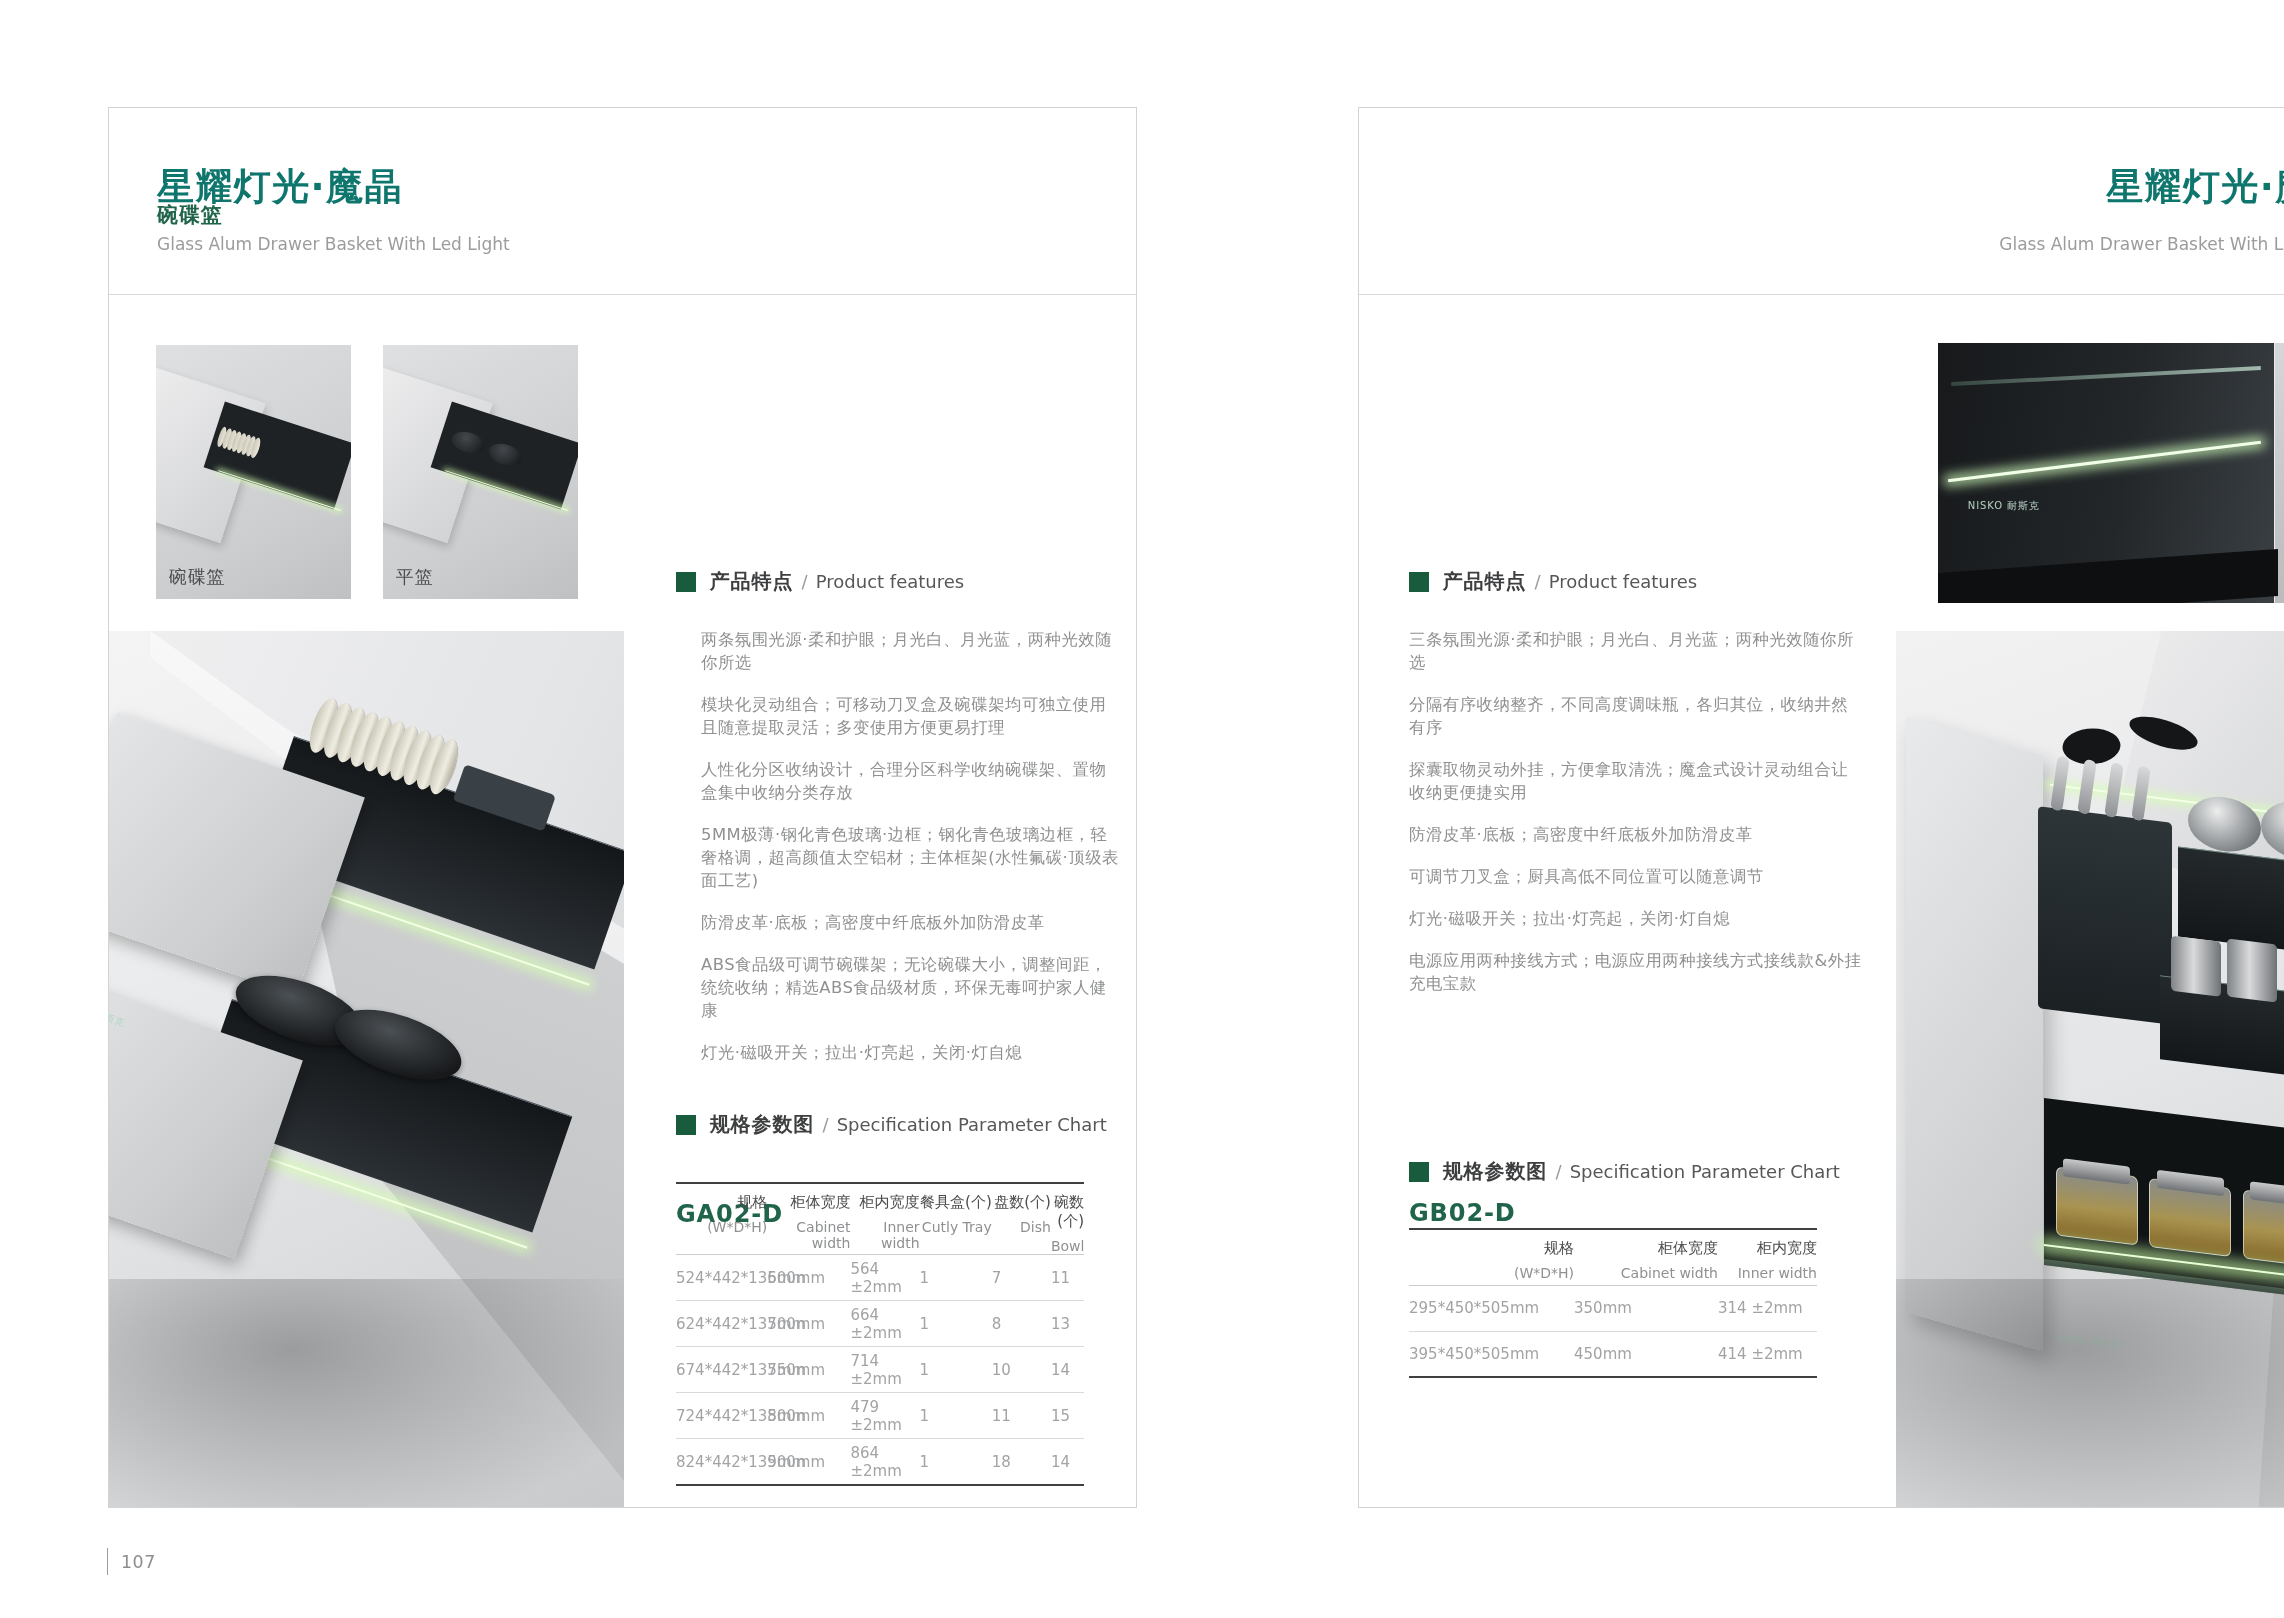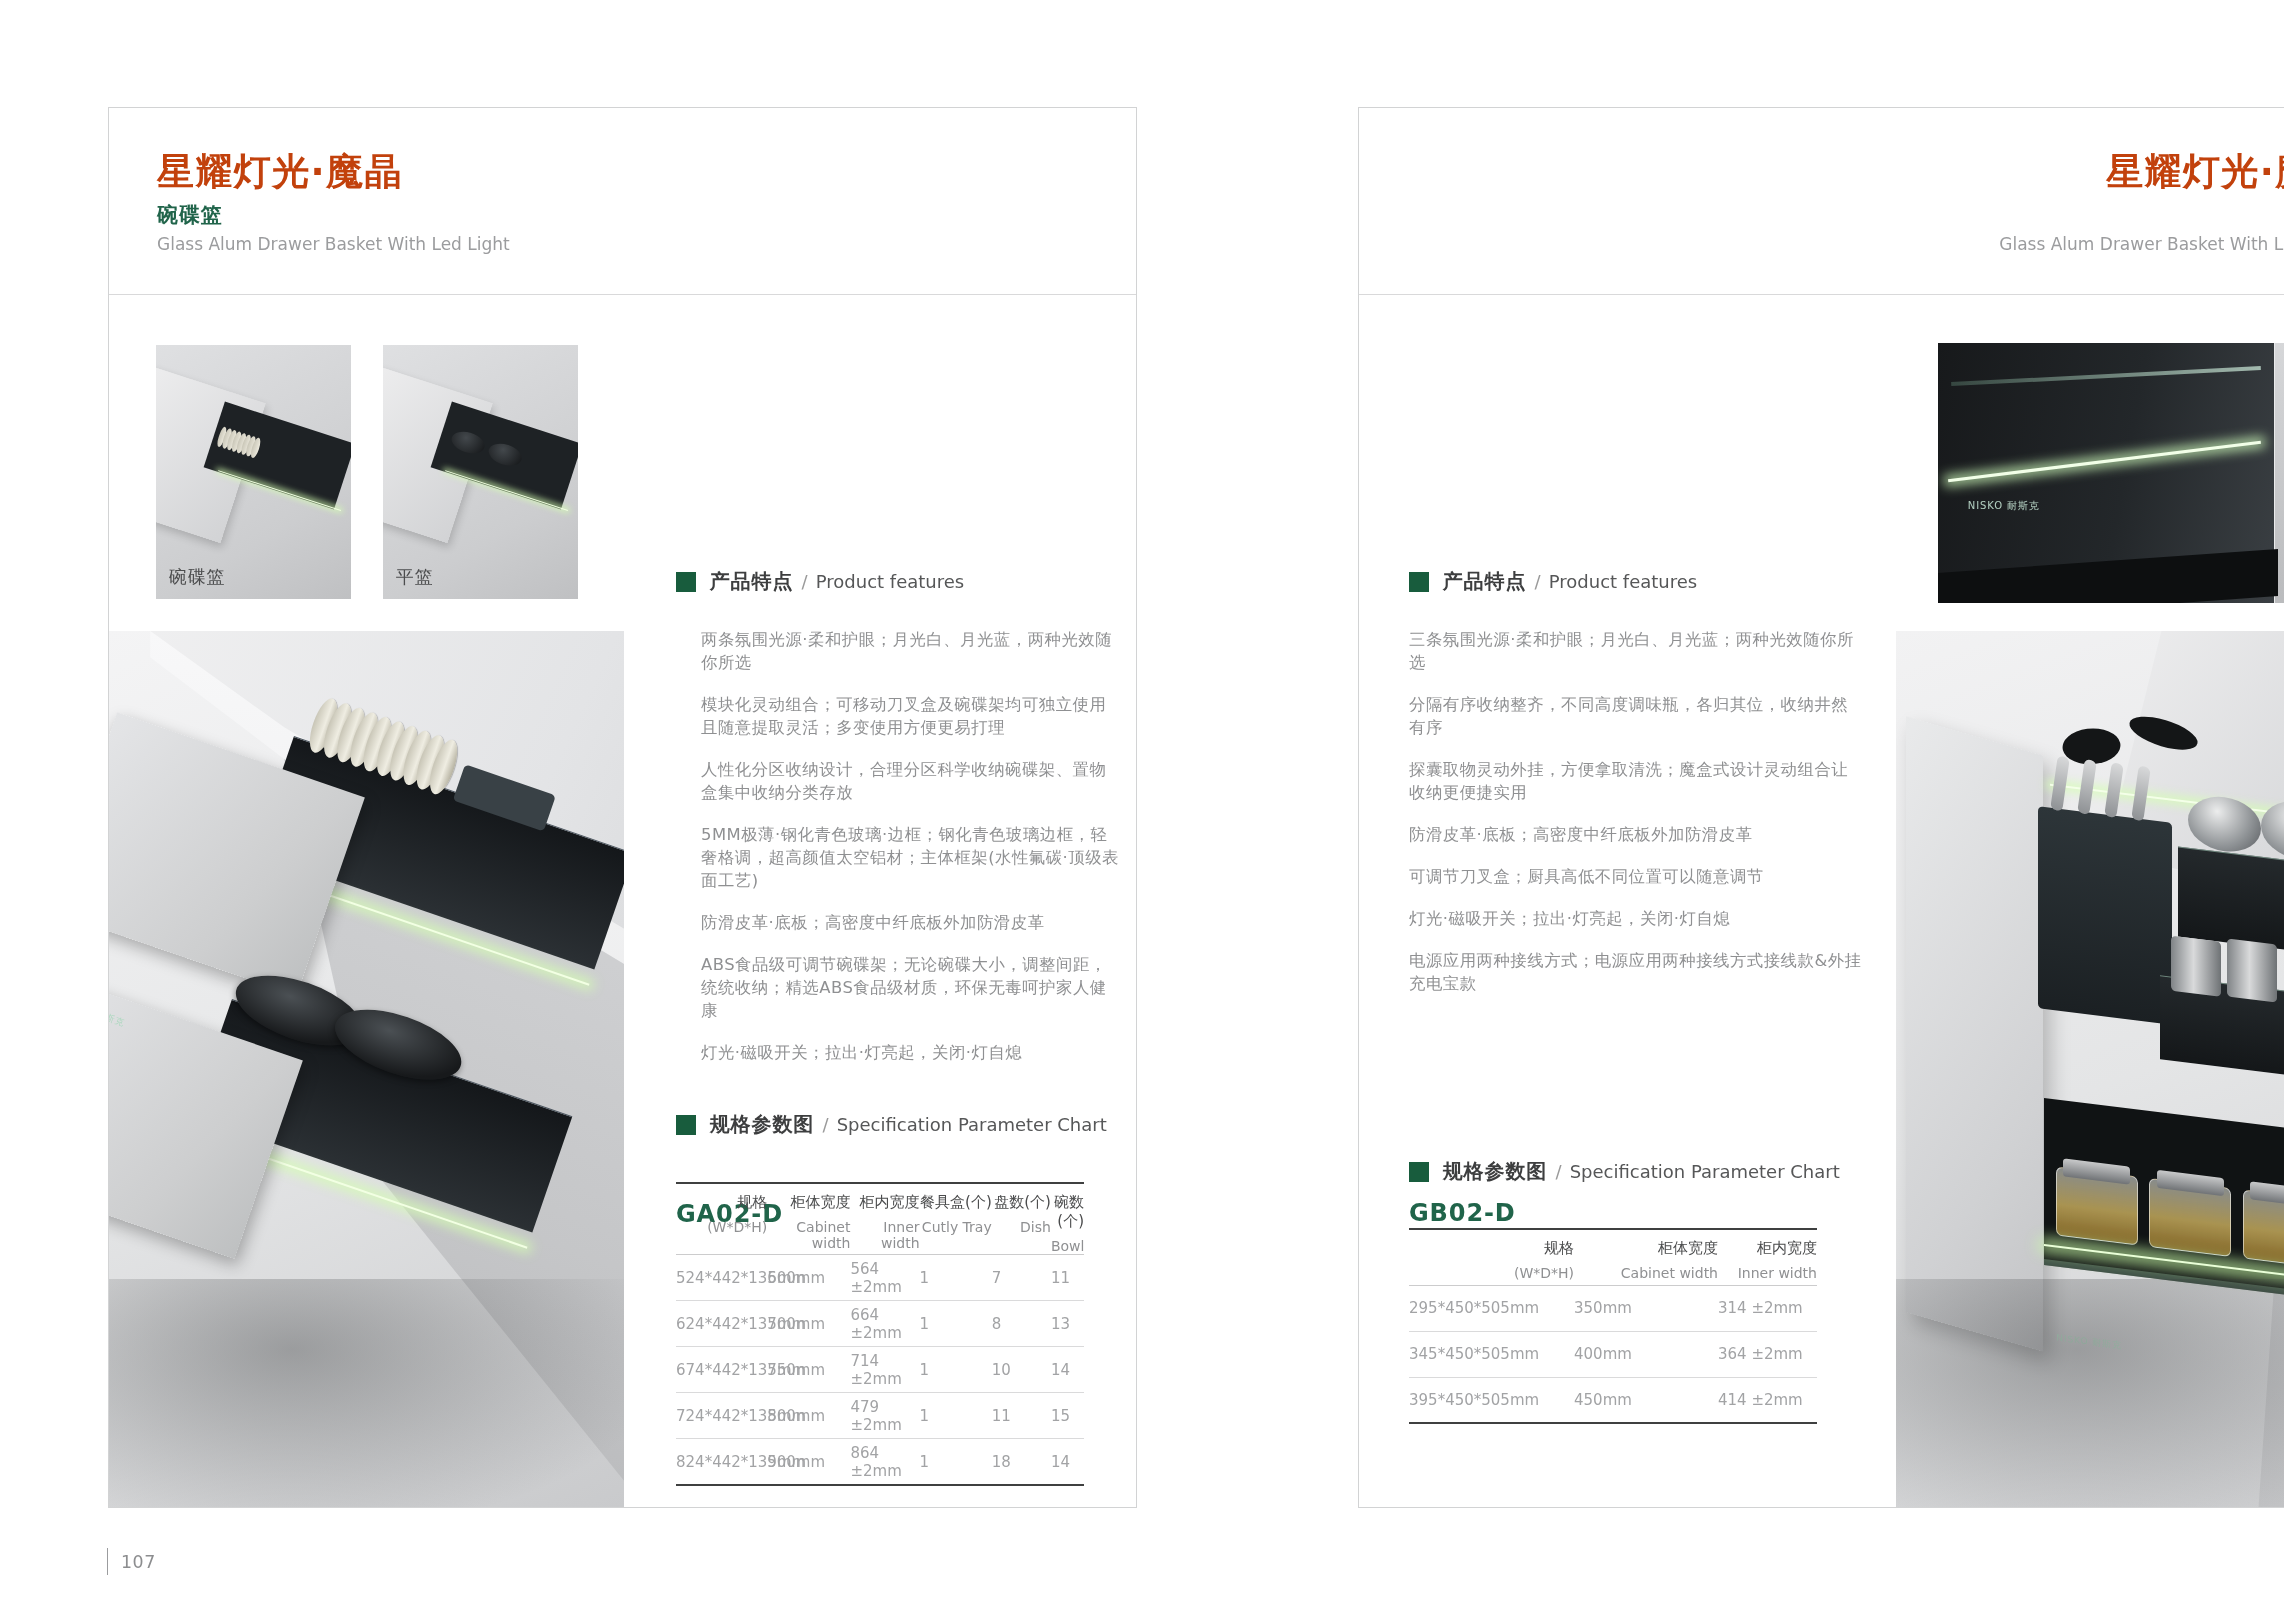--- a/index.html
+++ b/index.html
@@ -6,21 +6,21 @@
   html,body { background:#ffffff; }
   body { font-family:"DejaVu Sans","Liberation Sans",sans-serif; }
   #canvas { position:relative; width:2482px; height:1618px; background:#ffffff; overflow:hidden; }
 
   .page { position:absolute; top:107px; height:1401px; background:#ffffff; border:0.9px solid #d2d3d4; }
   #page-left  { left:108px;  width:1029px; }
   #page-right { left:1358px; width:1047px; }
 
   .hdr-divider { position:absolute; left:0; top:186px; width:100%; height:0.9px; background:#d9d9da; }
 
-  .title    { position:absolute; top:44px;  font-size:37px; line-height:1.1; color:#c2410c; font-weight:bold; letter-spacing:1.4px; }
+  .title    { position:absolute; top:59px;  font-size:37px; line-height:1.1; color:#0f766e; font-weight:bold; letter-spacing:1.4px; }
   .sub-zh   { position:absolute; top:93px; font-size:21px; color:#20644a; font-weight:bold; letter-spacing:0.9px; }
   .sub-en   { position:absolute; top:126px; font-size:17px; color:#9b9c9e; }
   .align-l  { left:48px; }
   .align-r  { right:52px; text-align:right; }
 
   
   .sec-hdr { position:absolute; display:flex; align-items:center; }
   .bullet  { width:20px; height:20px; background:#185c3d; margin-right:13.7px; flex:none; }
   .sec-zh  { font-size:20px; color:#3d3e3f; font-weight:bold; letter-spacing:0.9px; }
   .sec-slash { font-size:18px; color:#9a9a9a; margin:0 8.2px; }
@@ -373,25 +373,20 @@
             </th>
         </tr>
       </thead>
       <tbody>
         <tr>
             <td>295*450*505mm</td>
             <td>350mm</td>
             <td>314 ±2mm</td>
           </tr>
         <tr>
-            <td>345*450*505mm</td>
-            <td>400mm</td>
-            <td>364 ±2mm</td>
-          </tr>
-        <tr>
             <td>395*450*505mm</td>
             <td>450mm</td>
             <td>414 ±2mm</td>
           </tr>
       </tbody>
     </table>
 
     <div class="photo" id="photo-right-main">
       <div class="rp-slab"></div>
       <div class="rp-wallcol"></div>

